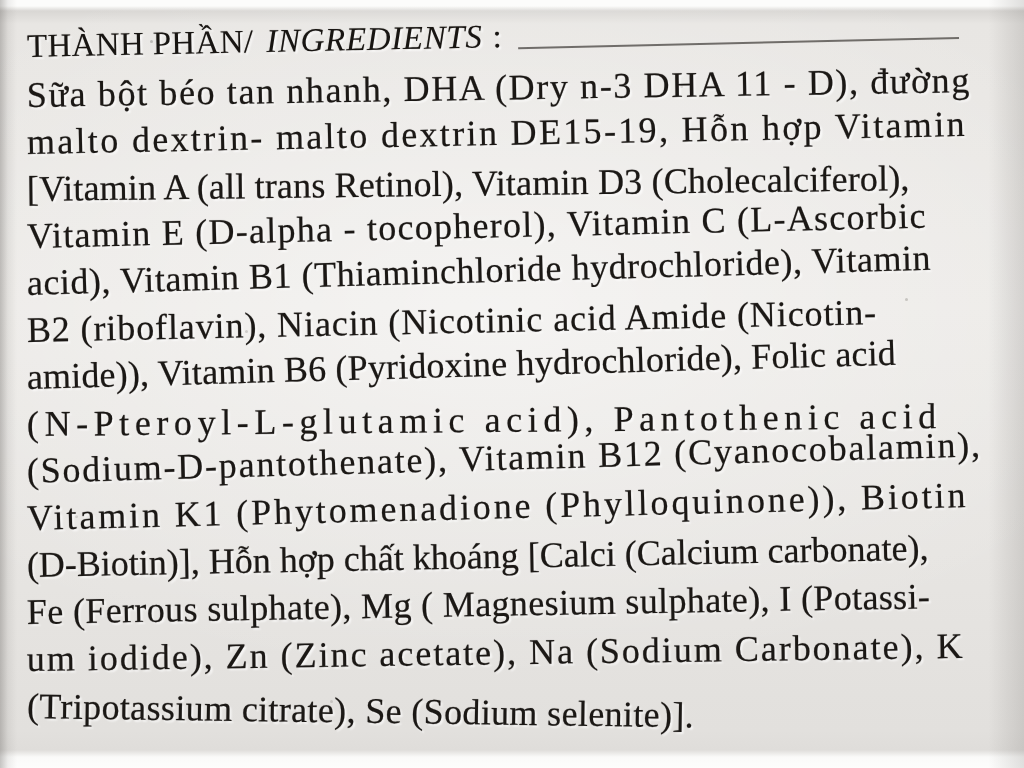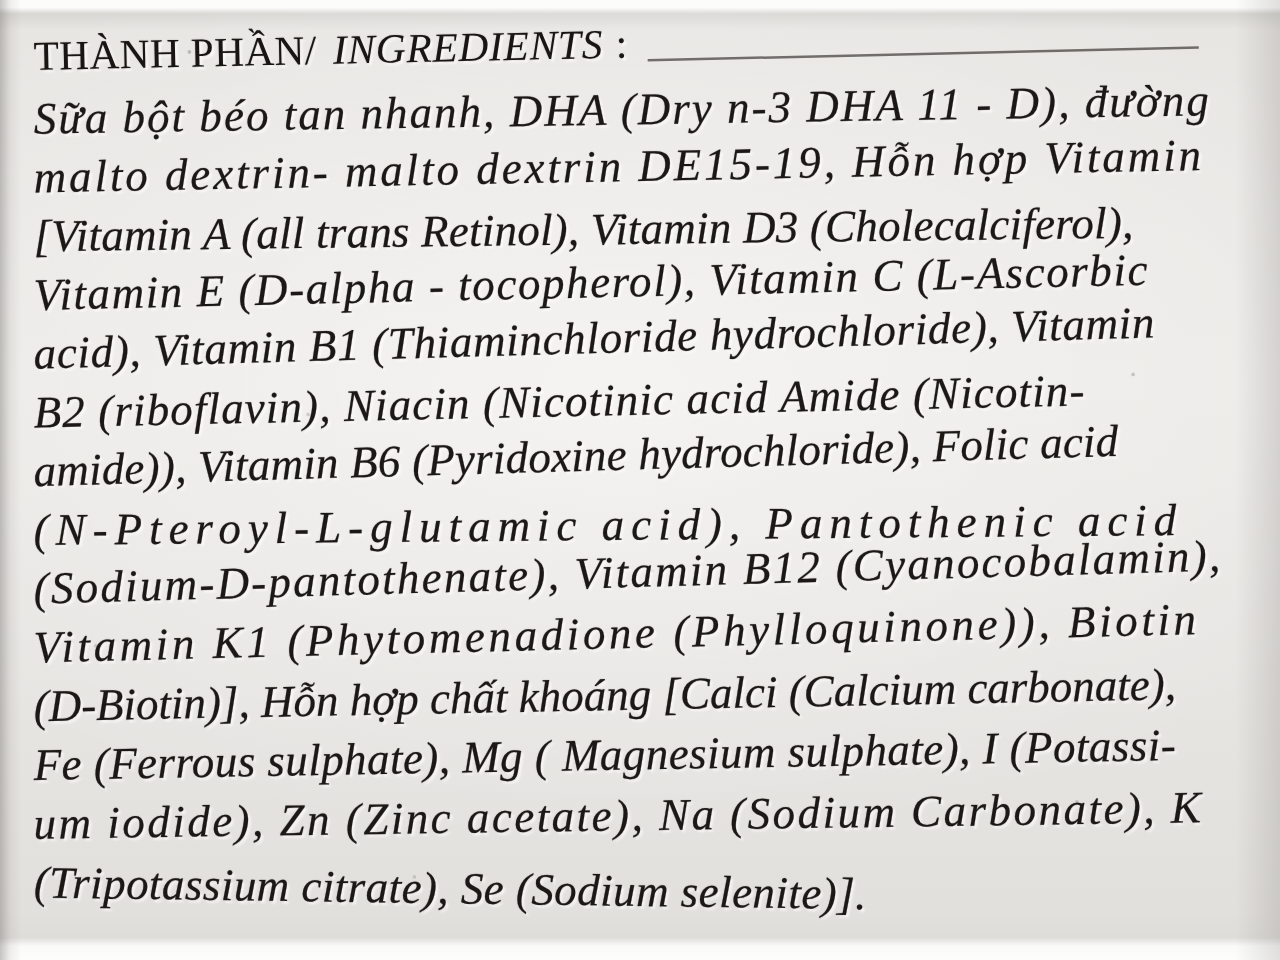--- a/index.html
+++ b/index.html
@@ -75,21 +75,21 @@
   .h-rule {
     flex: 1 1 auto;
     align-self: flex-end;
     height: 0;
     border-top: 2px solid rgba(90,87,84,0.85);
     margin: 0 28px 6px 16px;
     transform: rotate(-0.15deg);
   }
 
   
-  .lines { margin-top: 7px; font-style: italic; }
+  .lines { margin-top: 7px; }
   .ln {
     font-size: 36px;
     line-height: 47px;
     white-space: nowrap;
     transform-origin: 0 60%;
     color: #1b1815;
     -webkit-text-stroke: 0.3px rgba(25,21,18,0.45);
     text-shadow: 2px 2px 2px rgba(255,255,255,0.70), 0 0 1px rgba(30,26,22,0.40);
   }
   .ln:nth-child(1)  { transform: rotate(-0.9deg);  letter-spacing: 0.045em; }

